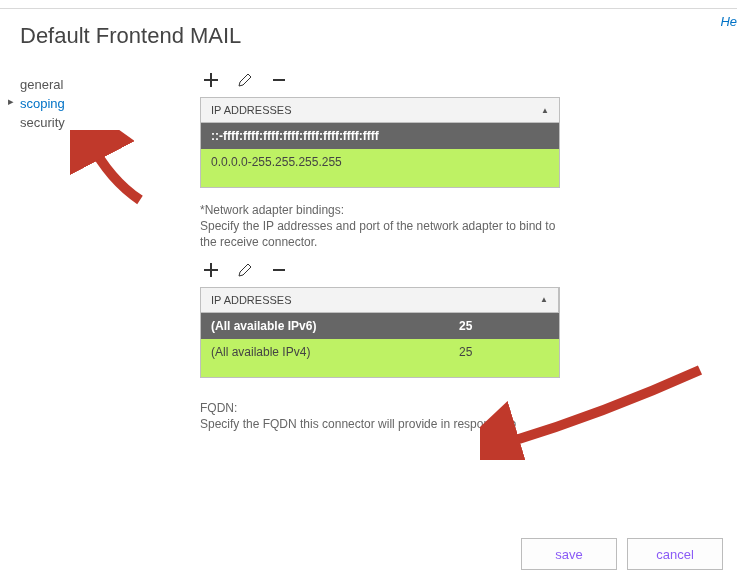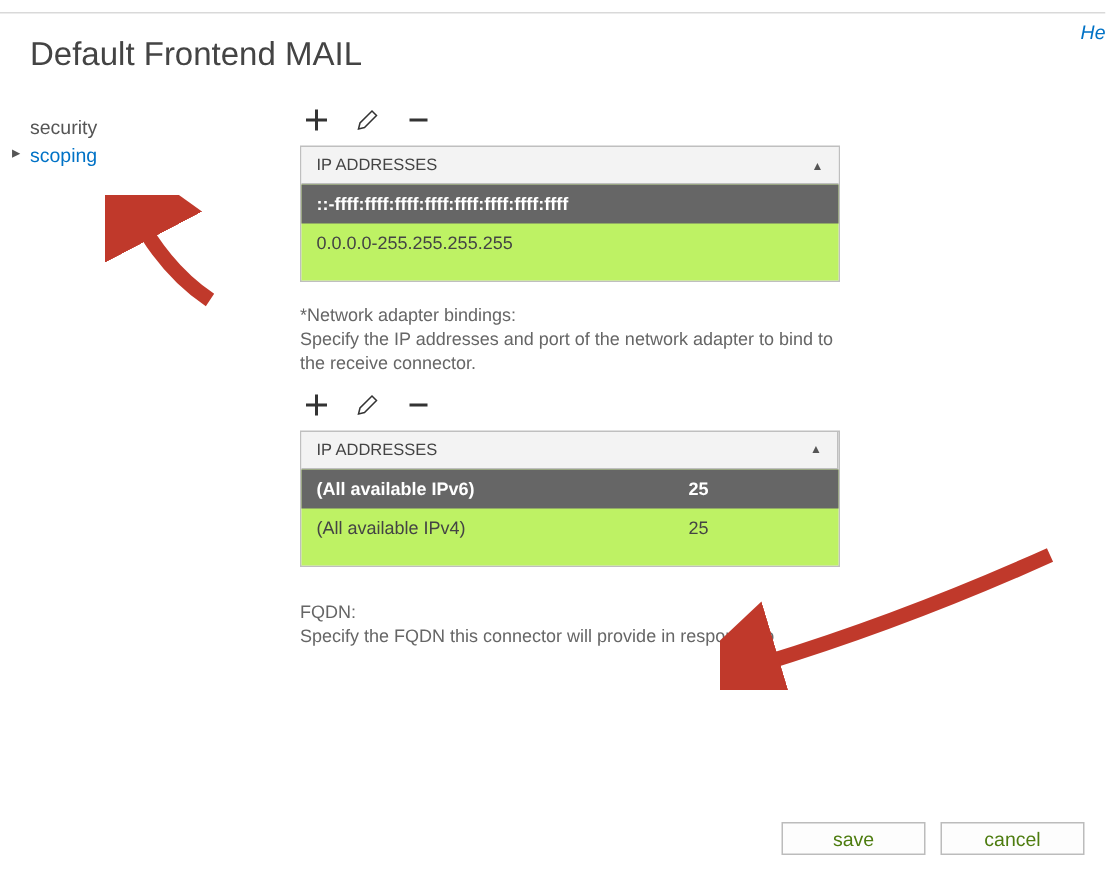--- a/index.html
+++ b/index.html
@@ -131,47 +131,48 @@
   }
   .footer {
     position: absolute;
     bottom: 10px;
     right: 14px;
     display: flex;
     gap: 10px;
   }
   .btn {
     min-width: 96px;
-    height: 22px;
+    height: 32px;
     border: 1px solid #bcbcbc;
     background: #fdfdfd;
     font-size: 13px;
-    color:#4d7c0f;
+    color:#8b5cf6;
     cursor: pointer;
     display:inline-flex; align-items:center; justify-content:center;
     padding: 0 14px;
   }
   
   .anno {
     position:absolute;
     pointer-events:none;
   }
 </style>
 </head>
 <body>
 
 <div class="top-rule"></div>
 <div class="help-link">He</div>
 
 <div class="page-title">Default Frontend MAIL</div>
 
 <div class="body-wrap">
   <div class="sidebar">
+    <div class="sidebar-item">general</div>
+    <div class="sidebar-item active">scoping</div>
     <div class="sidebar-item">security</div>
-    <div class="sidebar-item active">scoping</div>
   </div>
 
   <div class="main">
 
     <div class="toolbar">
       <span class="icon">
         <svg viewBox="0 0 16 16">
             <path d="M8 1v14M1 8h14" stroke-width="2" fill="none"></path>
           </svg>
       </span>

